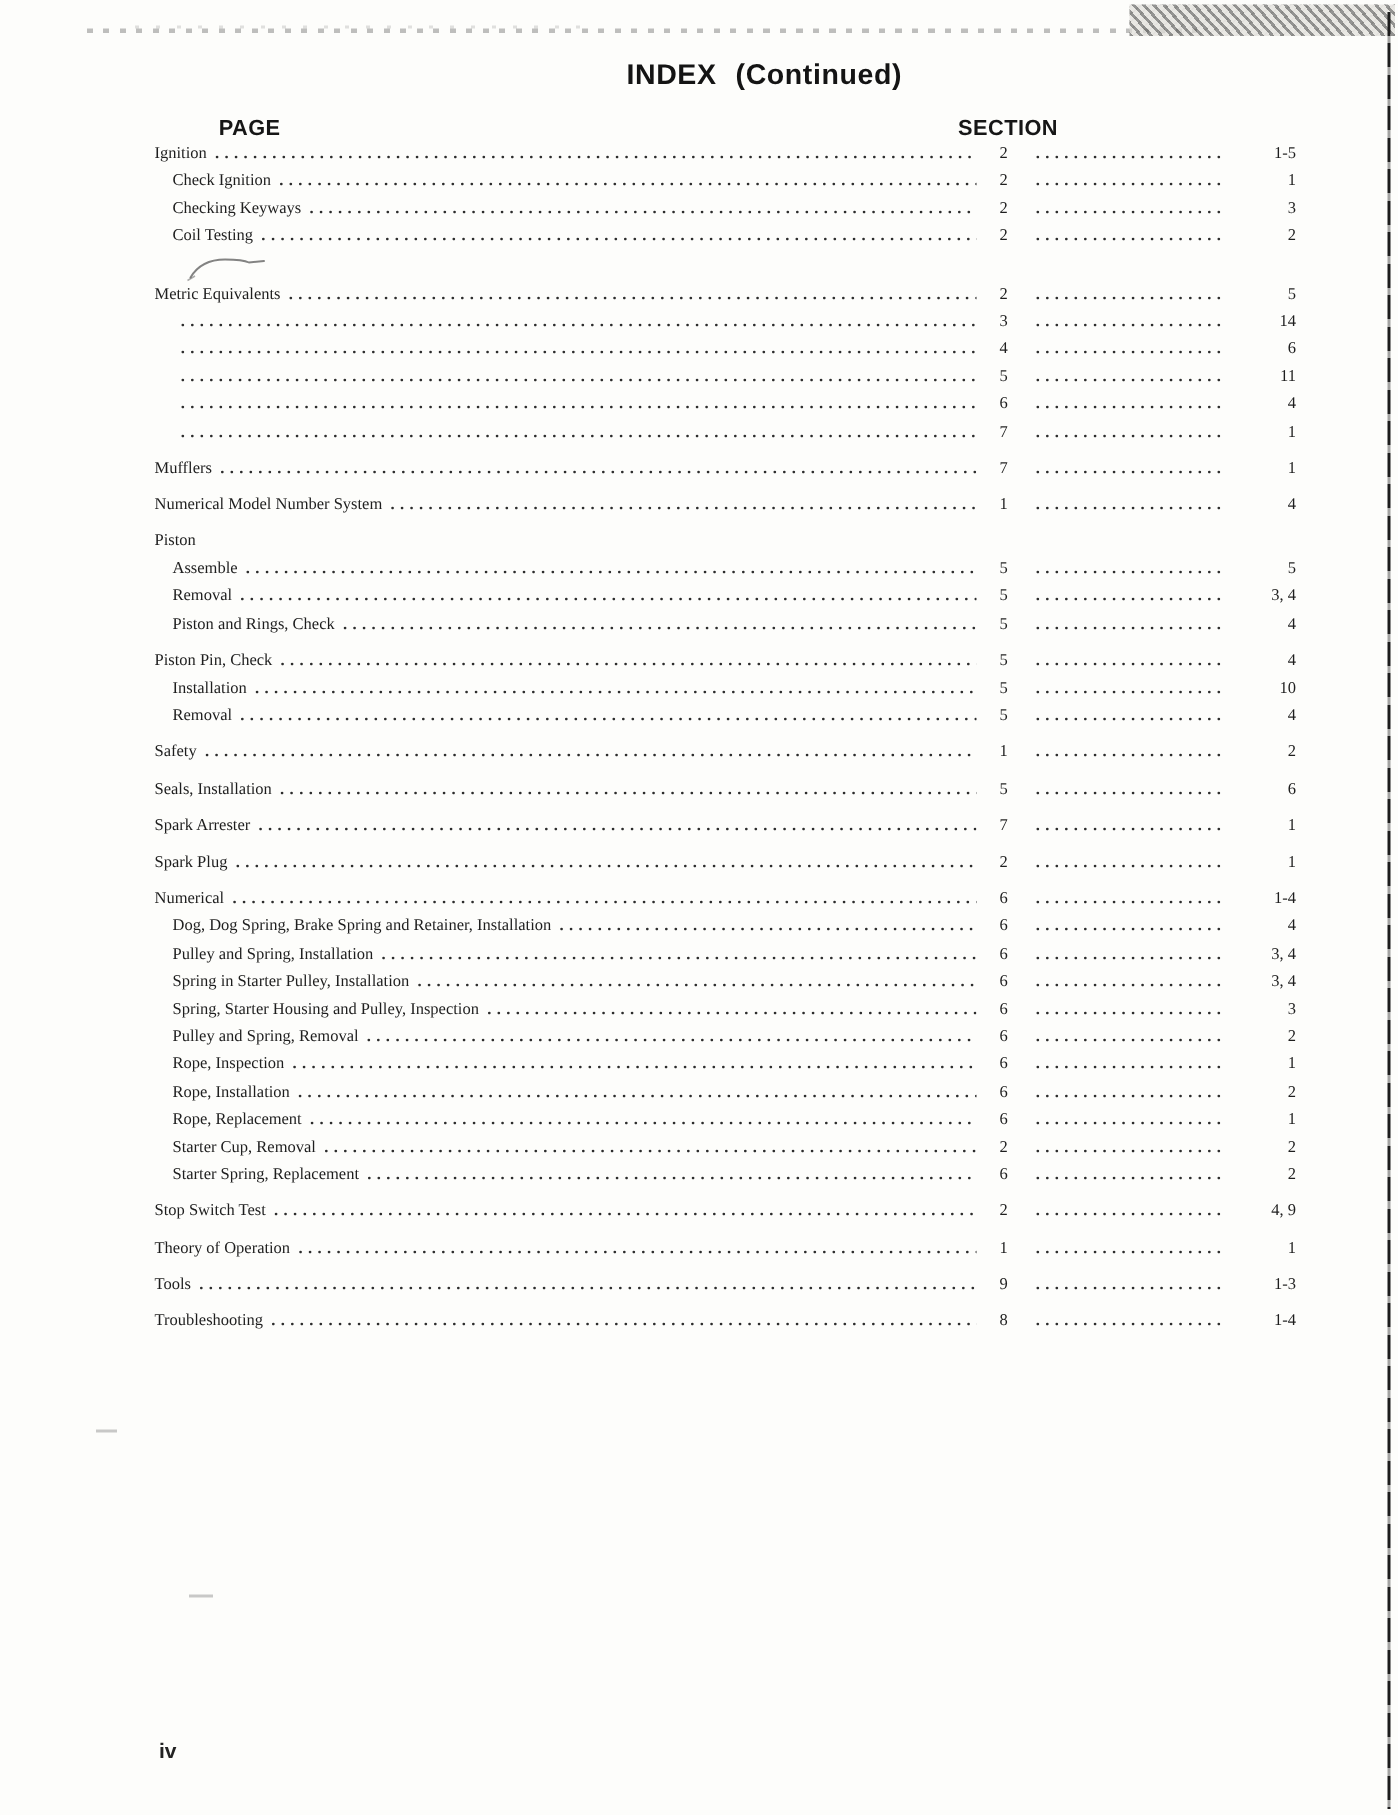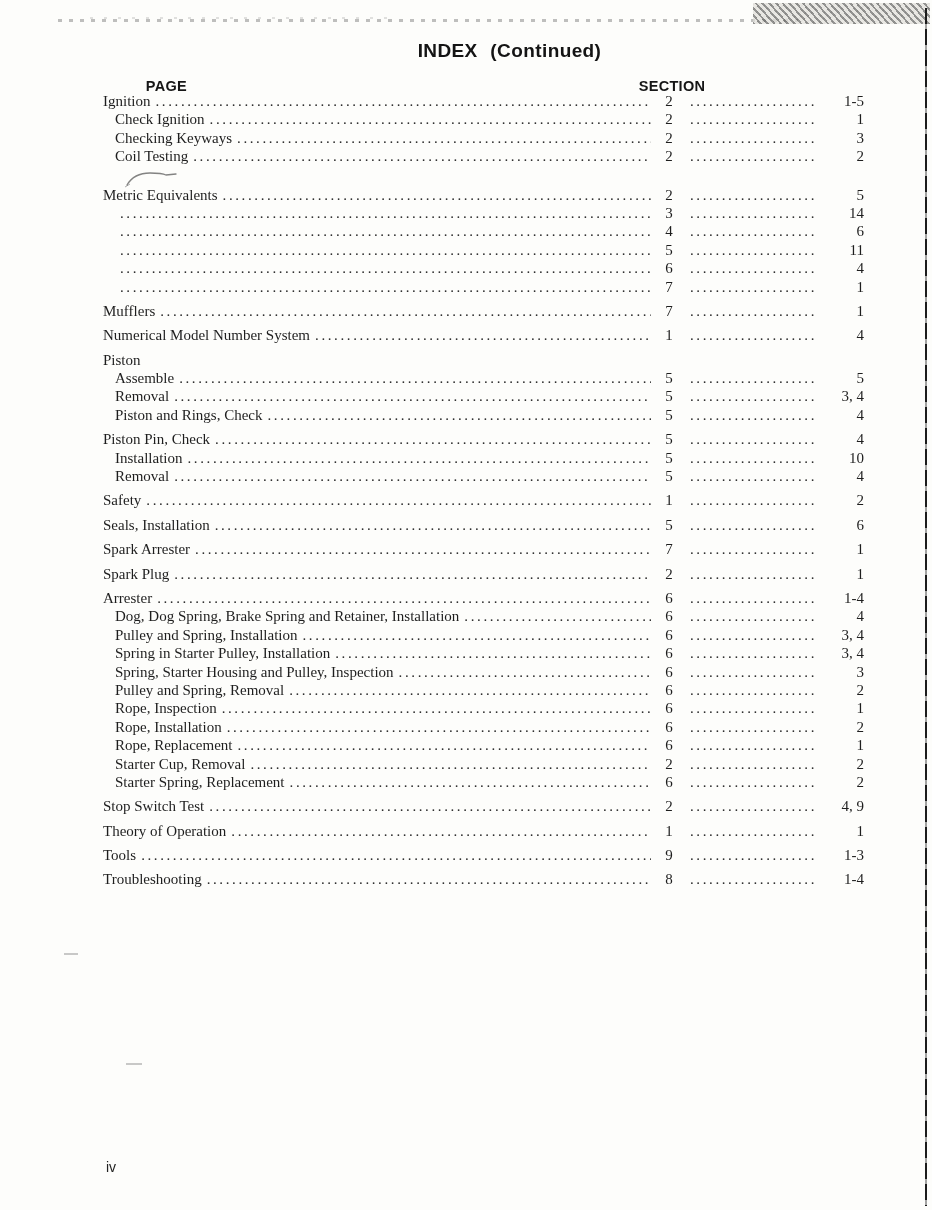--- a/index.html
+++ b/index.html
@@ -57,41 +57,41 @@
     font-weight: bold; font-size: 14.5px; color: #161616;
     position: absolute; letter-spacing: .3px; margin-top: 12px;
   }
   .col-head.section { left: 529px; width: 80px; text-align: center; }
   .col-head.page { right: 0; width: 70px; text-align: right; }
 
   .index-list { margin-top: 8px; }
   .row {
     display: flex; align-items: baseline;
     height: 18.4px; line-height: 18.4px;
-    font-size: 15px; white-space: nowrap;
+    font-size: 11px; white-space: nowrap;
   }
   .row.g-small { margin-top: 6px; }
   .row.g-large { margin-top: 20px; }
   .label { flex: 0 0 auto; padding-right: 5px; min-width: 0; }
   .label.indent { margin-left: 12px; }
   .lead, .lead2 {
     overflow: hidden; white-space: nowrap;
     letter-spacing: 2.6px; color: #2c2c2c; font-size: 15px;
   }
   .lead { flex: 1 1 auto; }
   .lead::after { content: "...................................................................................................................."; }
   .lead2 { flex: 0 0 128px; padding-left: 3px; }
   .lead2::after { content: "........................................"; }
   .sec { flex: 0 0 36px; text-align: center; }
   .page-num { flex: 0 0 46px; text-align: right; }
 
   .footer-page-number {
     position: absolute; left: 106px; top: 1159px;
     font-family: "Liberation Sans", sans-serif;
-    font-weight: 400; font-size: 14px; color: #222;
+    font-weight: 700; font-size: 14px; color: #222;
   }
 </style>
 </head>
 <body>
 
 <div class="page">
 
   <div class="smudge-top"></div>
   <div class="smudge-top-light"></div>
   <div class="noise-patch"></div>
@@ -262,21 +262,21 @@
     <span class="page-num">1</span>
   </div>
         <div class="row g-small">
     <span class="label">Spark Plug</span>
     <span class="lead"></span>
     <span class="sec">2</span>
     <span class="lead2"></span>
     <span class="page-num">1</span>
   </div>
         <div class="row g-small">
-    <span class="label">Arrester</span>
+    <span class="label">Numerical</span>
     <span class="lead"></span>
     <span class="sec">6</span>
     <span class="lead2"></span>
     <span class="page-num">1-4</span>
   </div>
         <div class="row">
     <span class="label indent">Dog, Dog Spring, Brake Spring and Retainer, Installation</span>
     <span class="lead"></span>
     <span class="sec">6</span>
     <span class="lead2"></span>

